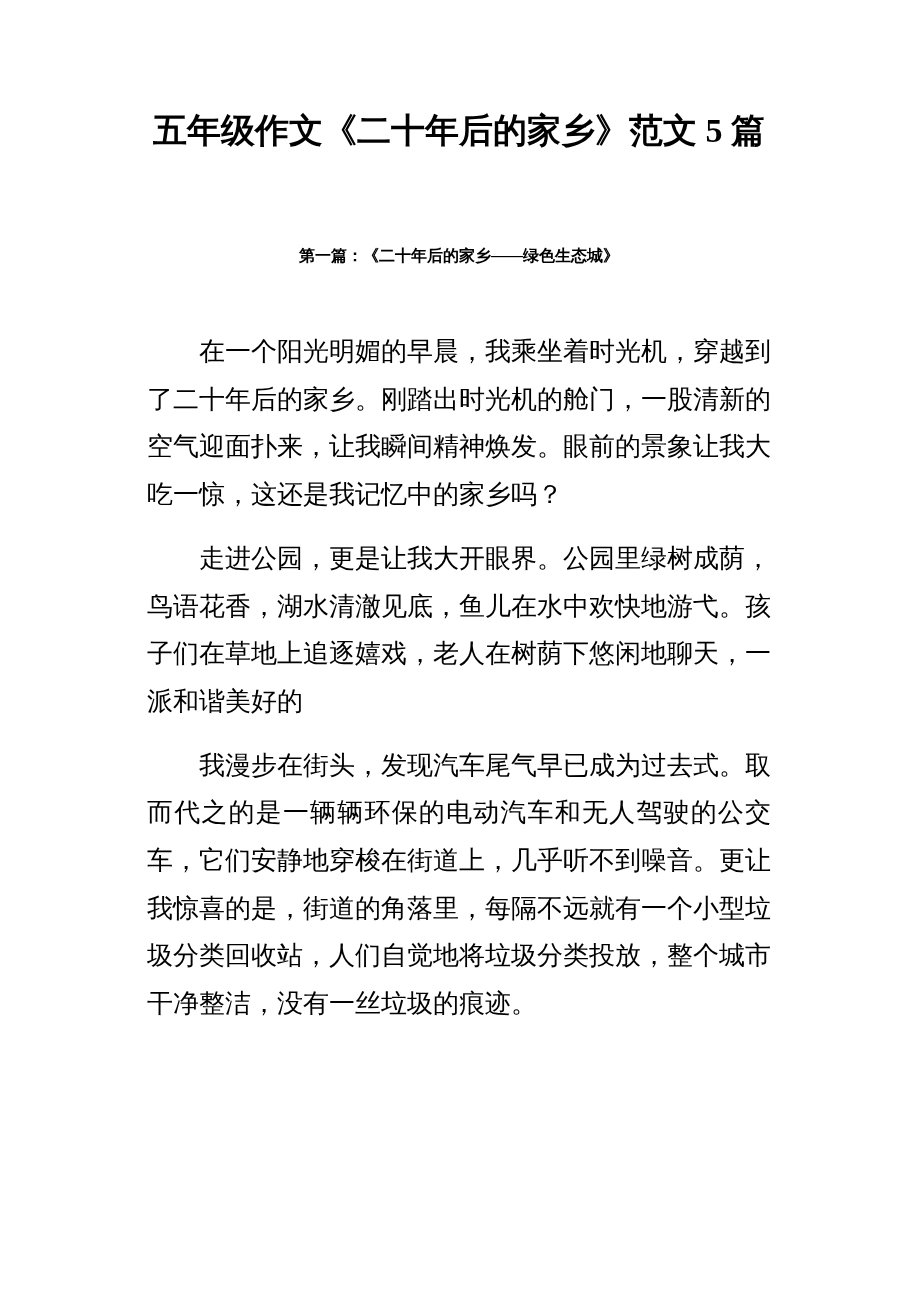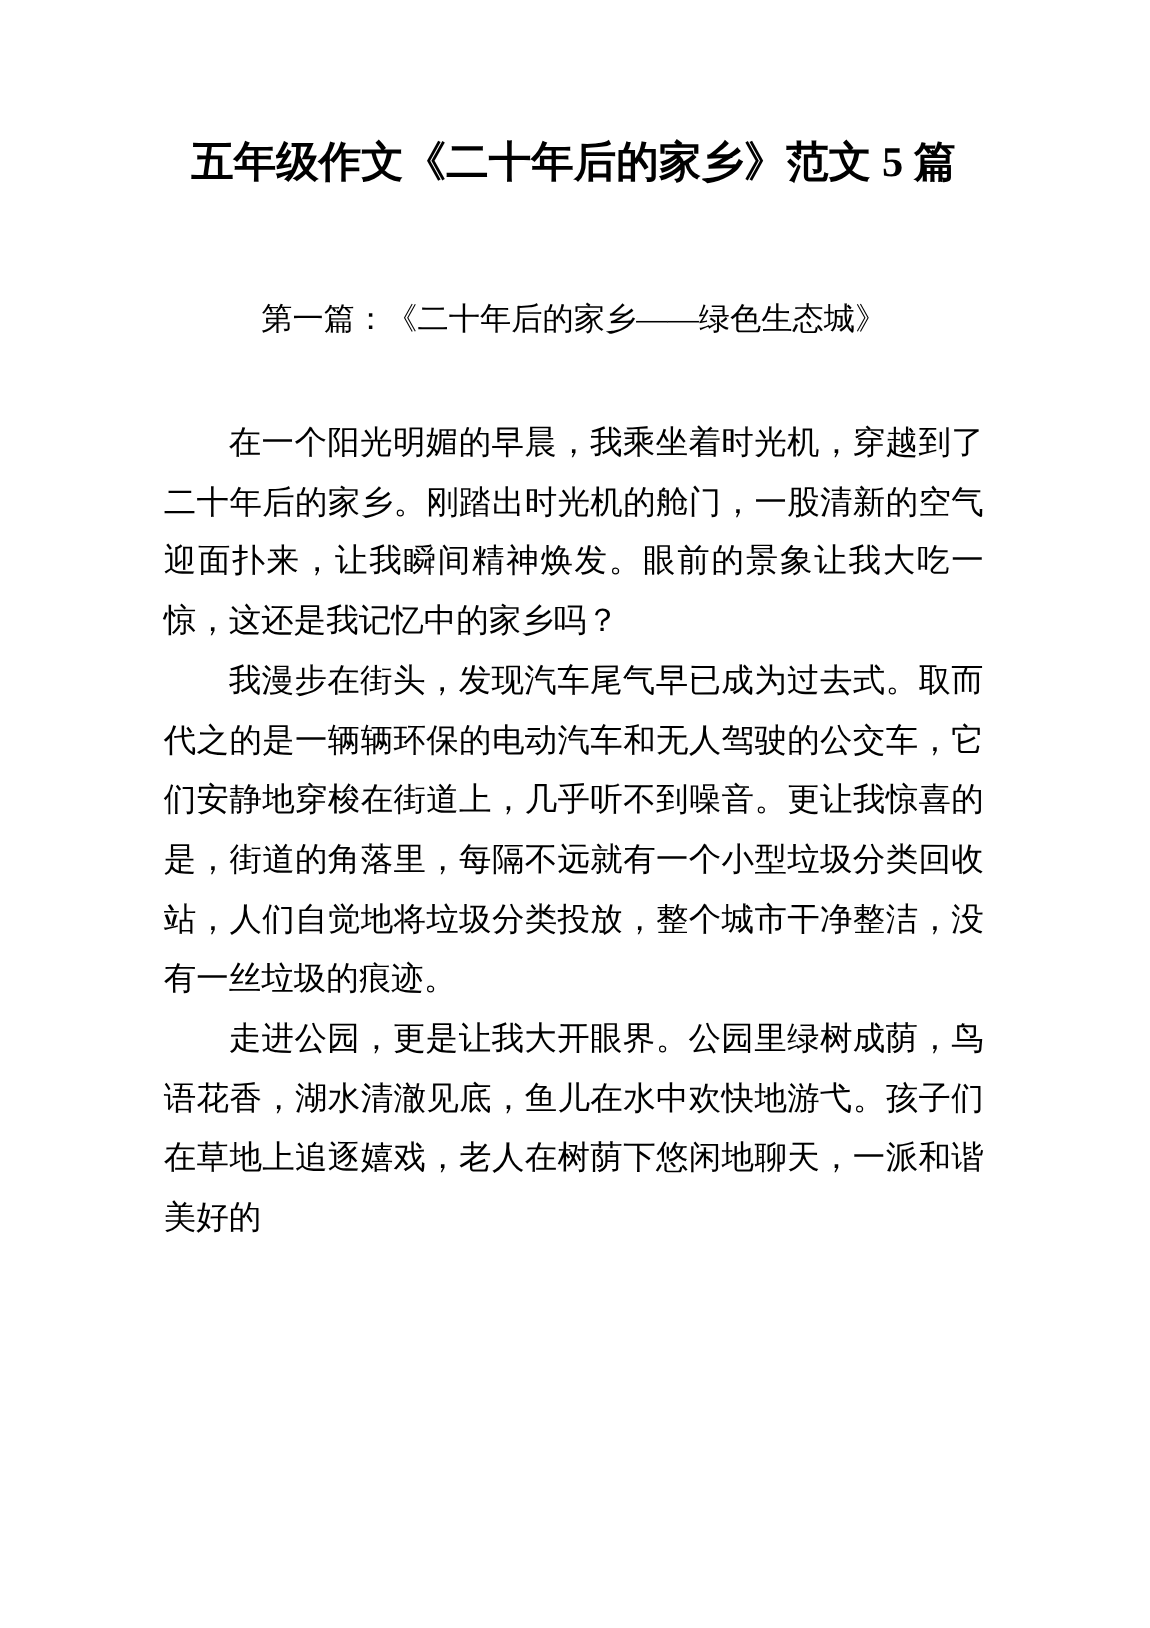--- a/index.html
+++ b/index.html
@@ -24,45 +24,46 @@
   .doc-title {
     margin: 0;
     font-size: 34px;
     line-height: 50px;
     font-weight: bold;
     text-align: center;
     white-space: nowrap;
   }
   .doc-subtitle {
     margin: 80px 0 0 0;
-    font-size: 25px;
+    font-size: 16px;
     line-height: 40px;
-    font-weight: normal;
+    font-weight: bold;
     text-align: center;
     white-space: nowrap;
   }
   .doc-body {
     margin-top: 54px;
   }
   .para {
-    margin: 0;
+    margin: 16px;
     font-size: 26px;
     line-height: 47.7px;
     text-align: justify;
     text-justify: inter-character;
     text-indent: 2em;
     word-break: break-all;
+    font-family: Liberation Mono, monospace;
   }
 </style>
 </head>
 <body>
 
 <div class="page">
   <h1 class="doc-title">五年级作文《二十年后的家乡》范文 5 篇</h1>
 
   <h2 class="doc-subtitle">第一篇：《二十年后的家乡——绿色生态城》</h2>
 
   <div class="doc-body">
     <p class="para">在一个阳光明媚的早晨，我乘坐着时光机，穿越到了二十年后的家乡。刚踏出时光机的舱门，一股清新的空气迎面扑来，让我瞬间精神焕发。眼前的景象让我大吃一惊，这还是我记忆中的家乡吗？</p>
+    <p class="para">走进公园，更是让我大开眼界。公园里绿树成荫，鸟语花香，湖水清澈见底，鱼儿在水中欢快地游弋。孩子们在草地上追逐嬉戏，老人在树荫下悠闲地聊天，一派和谐美好的</p>
     <p class="para">我漫步在街头，发现汽车尾气早已成为过去式。取而代之的是一辆辆环保的电动汽车和无人驾驶的公交车，它们安静地穿梭在街道上，几乎听不到噪音。更让我惊喜的是，街道的角落里，每隔不远就有一个小型垃圾分类回收站，人们自觉地将垃圾分类投放，整个城市干净整洁，没有一丝垃圾的痕迹。</p>
-    <p class="para">走进公园，更是让我大开眼界。公园里绿树成荫，鸟语花香，湖水清澈见底，鱼儿在水中欢快地游弋。孩子们在草地上追逐嬉戏，老人在树荫下悠闲地聊天，一派和谐美好的</p>
   </div>
 </div>
 
 </body></html>

